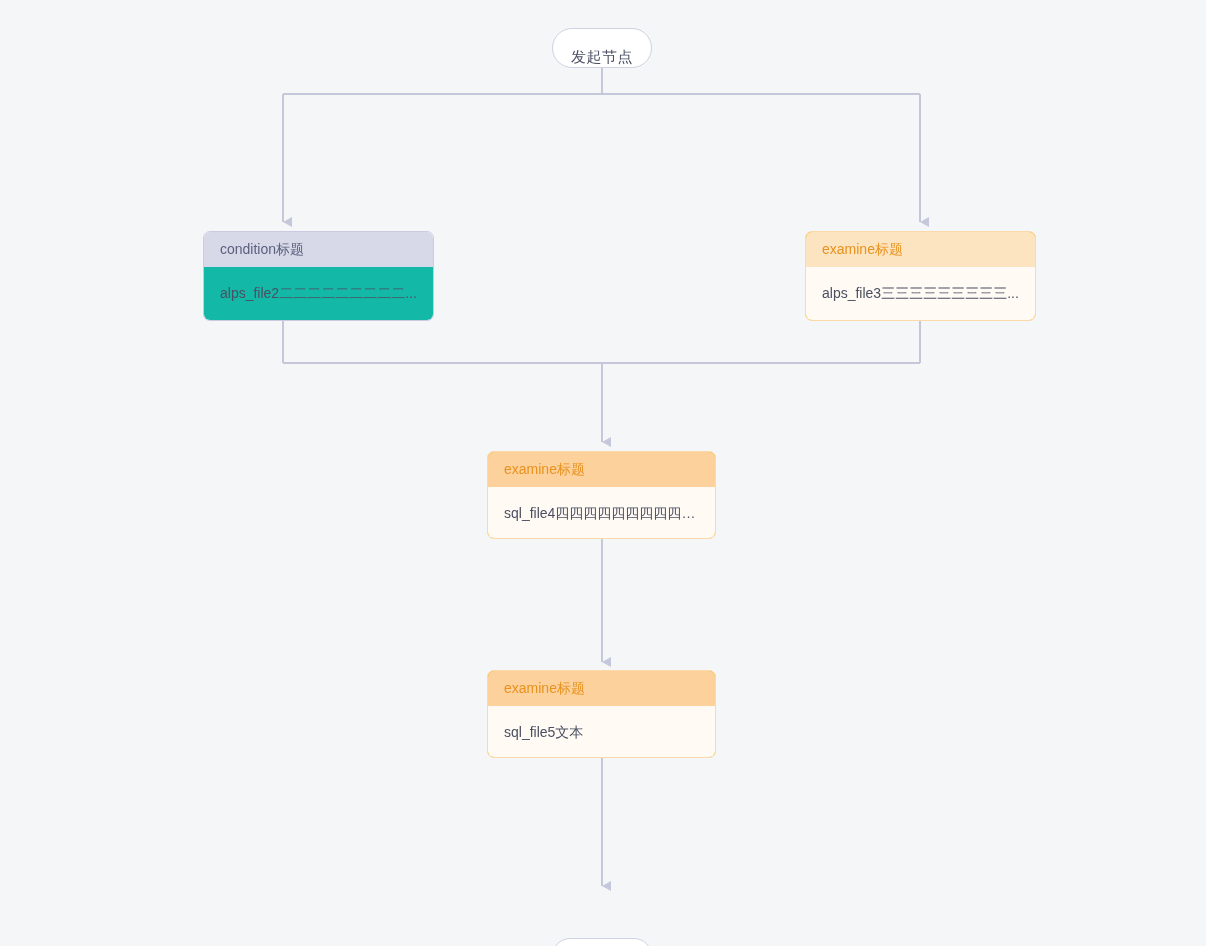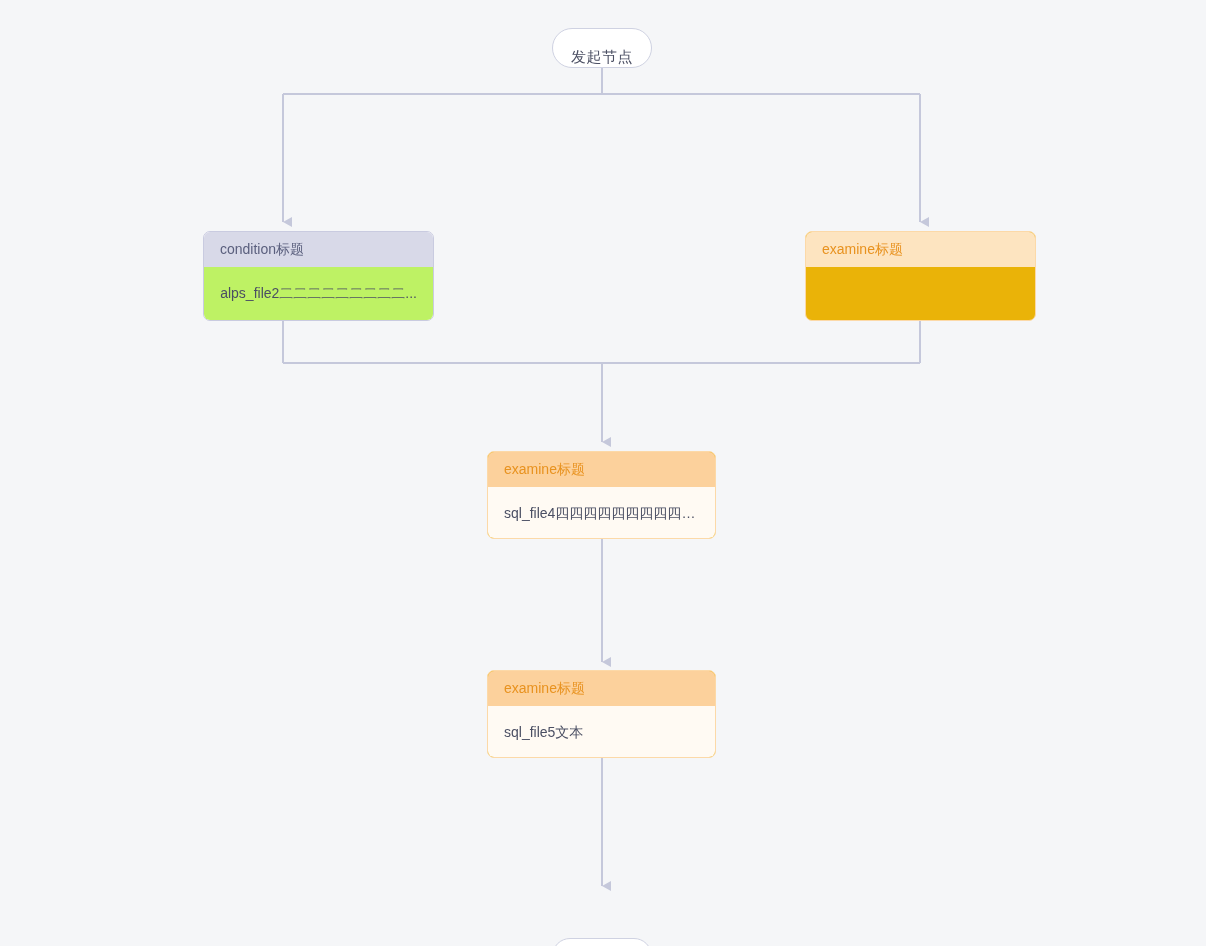--- a/index.html
+++ b/index.html
@@ -30,21 +30,21 @@
     box-sizing:border-box;height:53px;display:flex;align-items:center;
     padding:0 16px;font-size:14px;white-space:nowrap;overflow:hidden;
   }
   .card .bdy span{
     display:block;max-width:100%;overflow:hidden;
     text-overflow:ellipsis;white-space:nowrap;
   }
 
   .card.cond{border:1px solid #c9cbe0;background:#ffffff;}
   .card.cond .hdr{background:#d8d9e8;color:#5a5f7d;}
-  .card.cond .bdy{background:#bef264;color:#4b4f63;justify-content:flex-end;}
+  .card.cond .bdy{background:#14b8a6;color:#4b4f63;}
 
   .card.exam{border:1px solid #fcd9a8;background:#eab308;}
   .card.exam .hdr{background:#fde4c0;color:#e8921f;}
   .card.exam .bdy{background:#fffaf3;color:#4b4f63;}
 
   .card.exam.strong .hdr{background:#fcd19c;}
 
   .watermark{
     position:absolute;right:22px;bottom:10px;
     font-size:19px;color:#c6c9d2;letter-spacing:.5px;white-space:nowrap;
@@ -85,20 +85,23 @@
     </div>
     <div class="bdy">
       <span>alps_file2二二二二二二二二二...</span>
     </div>
   </div>
 
   <div class="card exam" style="left:805px;top:231px;width:231px;height:90px;">
     <div class="hdr">
       <span>examine标题</span>
     </div>
+    <div class="bdy">
+      <span>alps_file3三三三三三三三三三...</span>
+    </div>
   </div>
 
   <div class="card exam strong" style="left:487px;top:451px;width:229px;height:88px;">
     <div class="hdr">
       <span>examine标题</span>
     </div>
     <div class="bdy">
       <span>sql_file4四四四四四四四四四四...</span>
     </div>
   </div>

